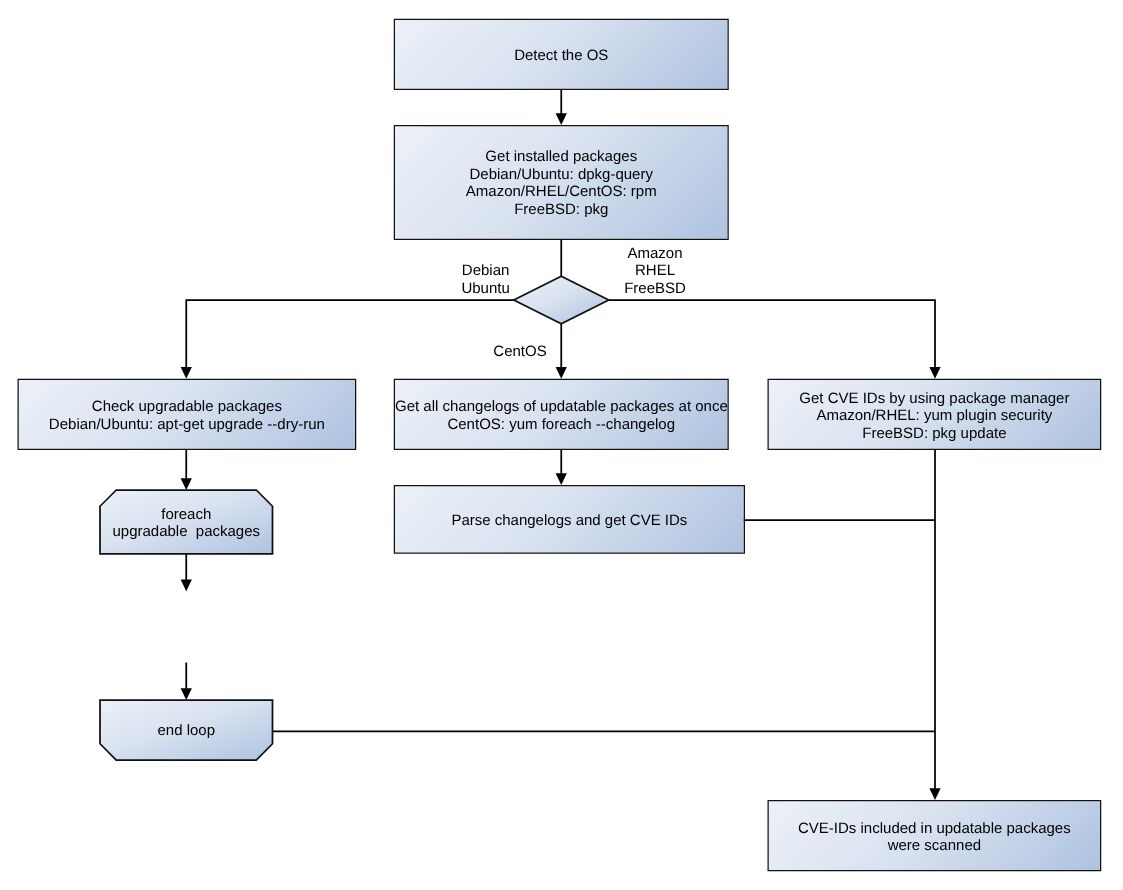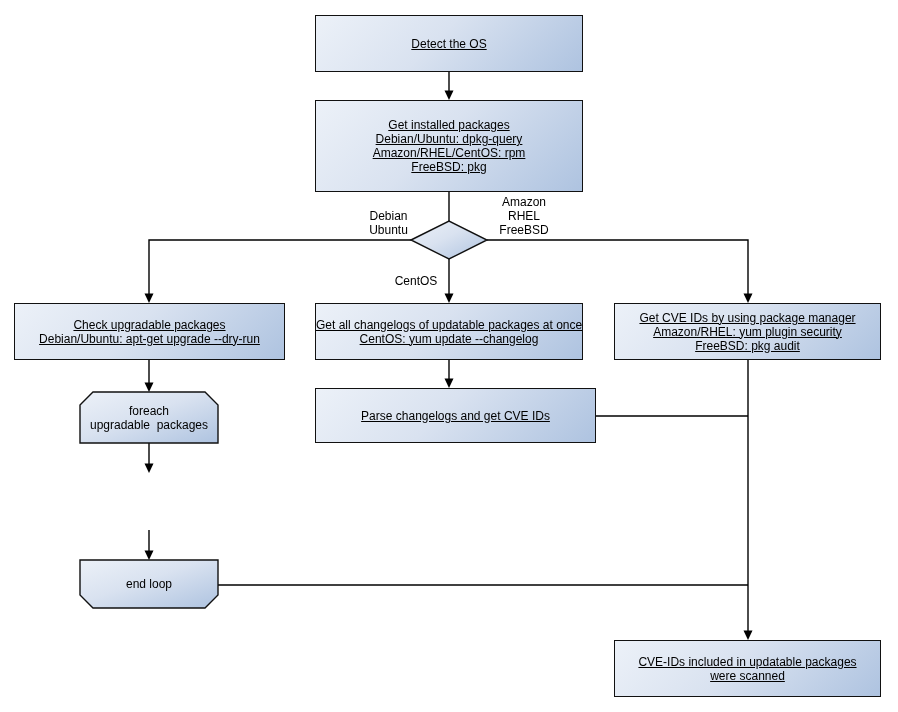--- a/index.html
+++ b/index.html
@@ -23,21 +23,20 @@
   .node {
     position: absolute;
     z-index: 1;
     box-sizing: border-box;
     border: 1.4px solid #111111;
     background: linear-gradient(135deg, #ecf1f8 0%, #d9e2f0 45%, #aec3e0 100%);
     display: flex;
     flex-direction: column;
     justify-content: center;
     align-items: stretch;
-    text-decoration: underline;
   }
   .shape-text {
     position: absolute;
     z-index: 2;
     display: flex;
     flex-direction: column;
     justify-content: center;
     align-items: stretch;
   }
   .nl {
@@ -116,31 +115,31 @@
   </div>
 
   <div class="node" style="left:14px; top:303px; width:271px; height:57px">
     <div class="nl">Check upgradable packages</div>
     <div class="nl">Debian/Ubuntu: apt-get upgrade --dry-run</div>
   </div>
 
 
   <div class="node" style="left:315px; top:303px; width:268px; height:57px">
     <div class="nl">Get all changelogs of updatable packages at once</div>
-    <div class="nl">CentOS: yum update --changelog</div>
+    <div class="nl">CentOS: yum foreach --changelog</div>
   </div>
 
   <div class="node" style="left:315px; top:388px; width:281px; height:55px">
     <div class="nl">Parse changelogs and get CVE IDs</div>
   </div>
 
   <div class="node" style="left:614px; top:303px; width:267px; height:57px">
     <div class="nl">Get CVE IDs by using package manager</div>
     <div class="nl">Amazon/RHEL: yum plugin security</div>
-    <div class="nl">FreeBSD: pkg audit</div>
+    <div class="nl">FreeBSD: pkg update</div>
   </div>
 
   <div class="node" style="left:614px; top:640px; width:267px; height:57px">
     <div class="nl">CVE-IDs included in updatable packages</div>
     <div class="nl">were scanned</div>
   </div>
 
   <div class="shape-text" style="left:80px; top:392px; width:138px; height:51px">
     <div class="nl">foreach</div>
     <div class="nl">upgradable  packages</div>

